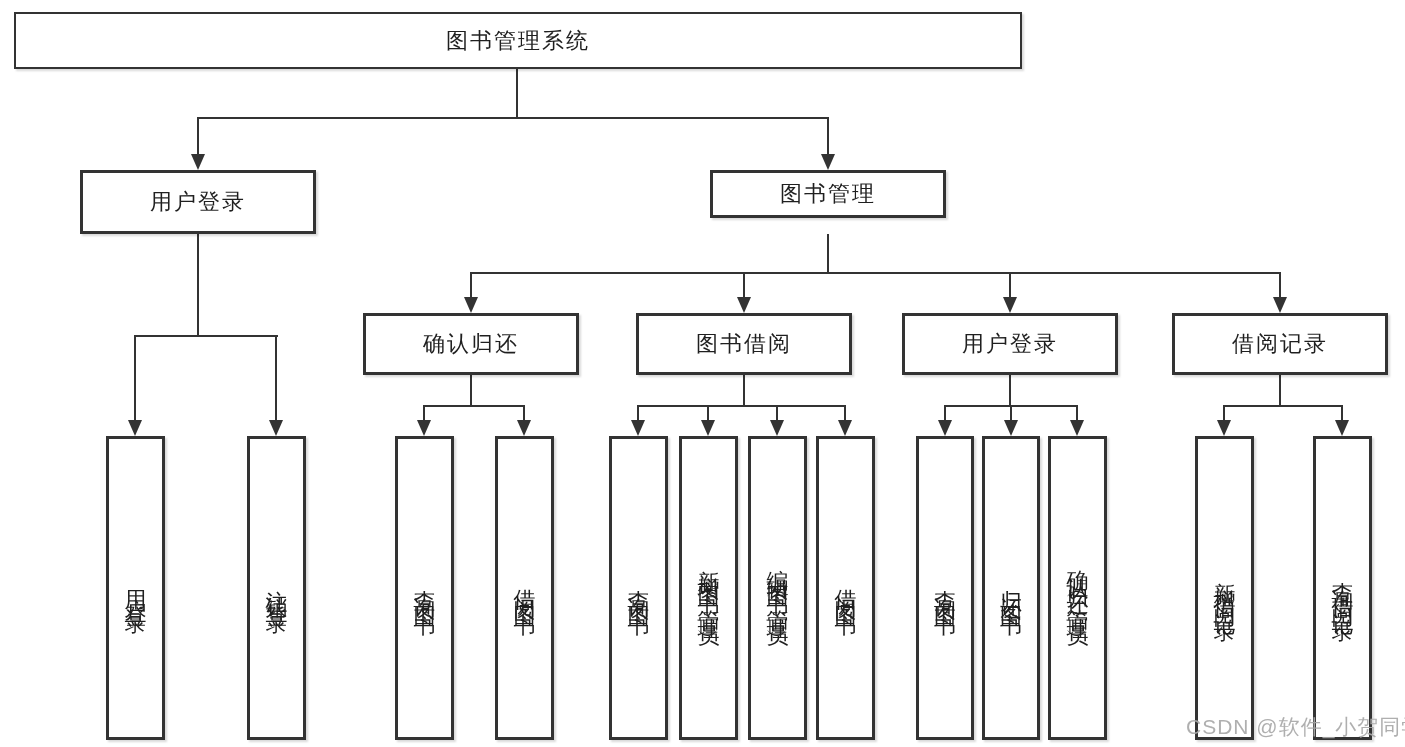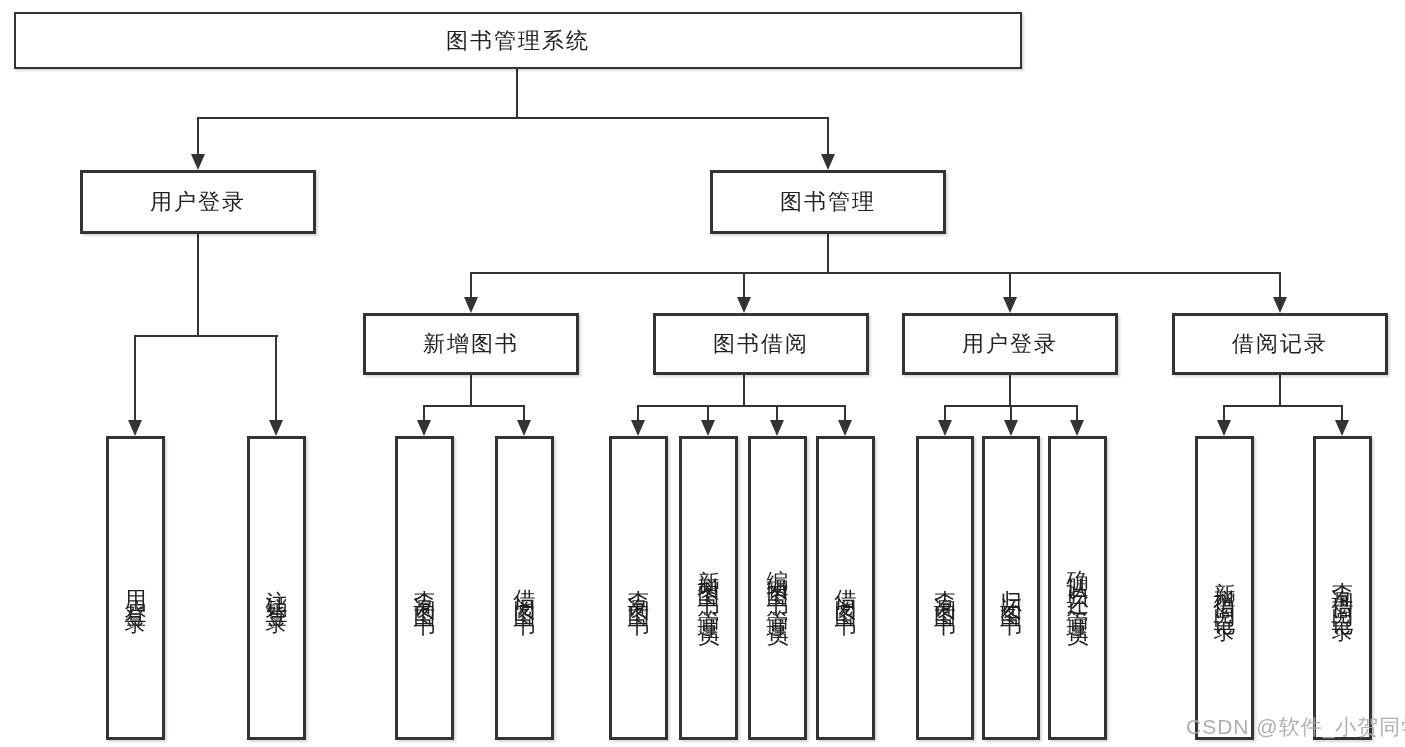--- a/index.html
+++ b/index.html
@@ -51,21 +51,21 @@
   <div class="line vline" style="left:516px;top:68px;height:50px;"></div>
   <div class="line hline" style="left:197px;top:117px;width:632px;"></div>
   <div class="line vline" style="left:197px;top:117px;height:38px;"></div>
   <div class="arrow" style="left:191px;top:154px;"></div>
   <div class="line vline" style="left:827px;top:117px;height:38px;"></div>
   <div class="arrow" style="left:821px;top:154px;"></div>
 
   <div class="box" style="left:80px;top:170px;width:236px;height:64px;">
     <span class="hlabel">用户登录</span>
   </div>
-  <div class="box" style="left:710px;top:170px;width:236px;height:64px;">
+  <div class="box" style="left:710px;top:170px;width:236px;height:48px;">
     <span class="hlabel">图书管理</span>
   </div>
 
   <div class="line vline" style="left:197px;top:234px;height:102px;"></div>
   <div class="line hline" style="left:134px;top:335px;width:144px;"></div>
   <div class="line vline" style="left:134px;top:335px;height:86px;"></div>
   <div class="arrow" style="left:128px;top:420px;"></div>
   <div class="line vline" style="left:275px;top:335px;height:86px;"></div>
   <div class="arrow" style="left:269px;top:420px;"></div>
 
@@ -74,23 +74,23 @@
   <div class="line vline" style="left:470px;top:272px;height:26px;"></div>
   <div class="arrow" style="left:464px;top:297px;"></div>
   <div class="line vline" style="left:743px;top:272px;height:26px;"></div>
   <div class="arrow" style="left:737px;top:297px;"></div>
   <div class="line vline" style="left:1009px;top:272px;height:26px;"></div>
   <div class="arrow" style="left:1003px;top:297px;"></div>
   <div class="line vline" style="left:1279px;top:272px;height:26px;"></div>
   <div class="arrow" style="left:1273px;top:297px;"></div>
 
   <div class="box" style="left:363px;top:313px;width:216px;height:62px;">
-    <span class="hlabel">新增图书</span>
+    <span class="hlabel">确认归还</span>
   </div>
-  <div class="box" style="left:636px;top:313px;width:216px;height:62px;margin-left:17px;">
+  <div class="box" style="left:636px;top:313px;width:216px;height:62px;">
     <span class="hlabel">图书借阅</span>
   </div>
   <div class="box" style="left:902px;top:313px;width:216px;height:62px;">
     <span class="hlabel">用户登录</span>
   </div>
   <div class="box" style="left:1172px;top:313px;width:216px;height:62px;">
     <span class="hlabel">借阅记录</span>
   </div>
 
   <div class="line vline" style="left:470px;top:375px;height:31px;"></div>

